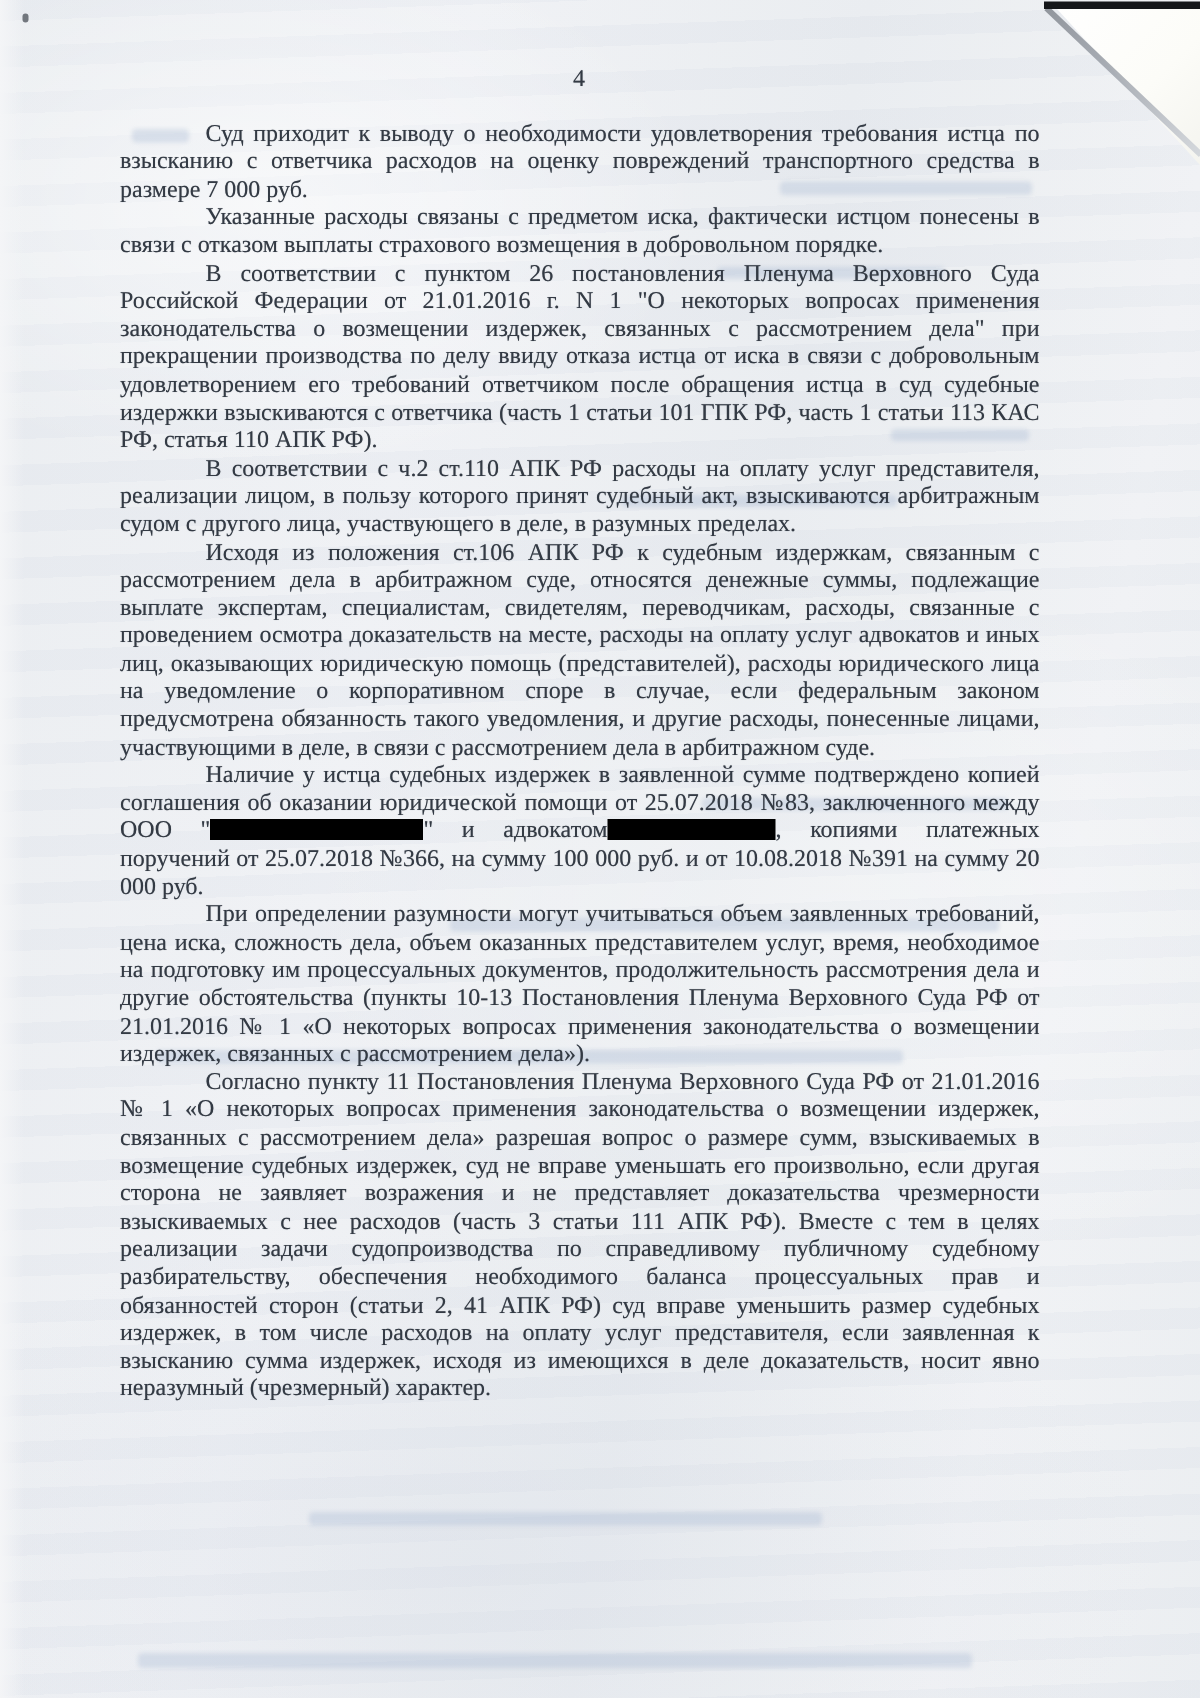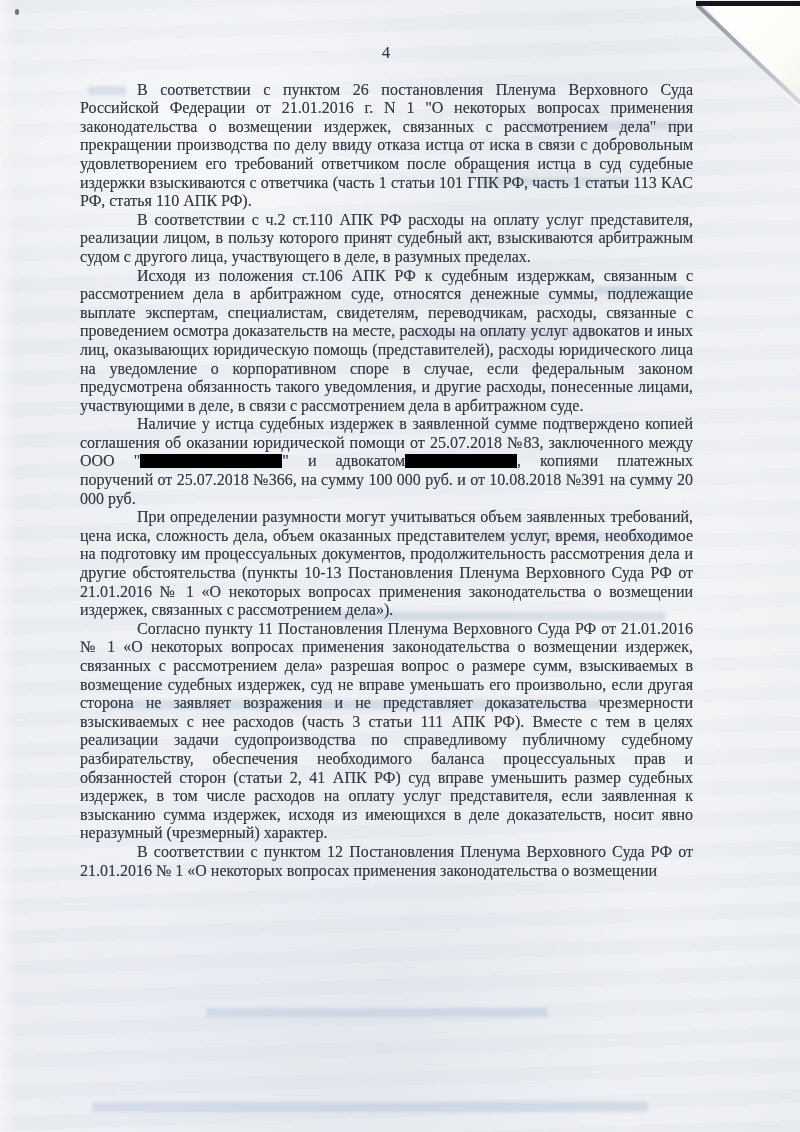--- a/index.html
+++ b/index.html
@@ -65,28 +65,29 @@
   <div class="bleed" style="left:414px;top:330px;width:184px;height:8px;"></div>
   <div class="bleed" style="left:468px;top:532px;width:204px;height:8px;"></div>
   <div class="bleed" style="left:300px;top:612px;width:366px;height:9px;"></div>
   <div class="bleed" style="left:104px;top:700px;width:498px;height:9px;"></div>
   <div class="bleed" style="left:206px;top:1008px;width:342px;height:9px;"></div>
   <div class="bleed" style="left:92px;top:1102px;width:556px;height:10px;"></div>
 
   <div class="content">
     <div class="page-number">4</div>
 
+    <p class="para">Суд приходит к выводу о необходимости удовлетворения требования истца по взысканию с ответчика расходов на оценку повреждений транспортного средства в размере 7 000  руб.</p>
+    <p class="para">Указанные расходы связаны с предметом иска, фактически истцом понесены в связи с отказом выплаты страхового возмещения в добровольном порядке.</p>
     <p class="para">В соответствии с пунктом 26 постановления Пленума Верховного Суда Российской Федерации от 21.01.2016 г. N 1 "О некоторых вопросах применения законодательства о возмещении издержек, связанных с рассмотрением дела" при прекращении производства по делу ввиду отказа истца от иска в связи с добровольным удовлетворением его требований ответчиком после обращения истца в суд судебные издержки взыскиваются с ответчика (часть 1 статьи 101 ГПК РФ, часть 1 статьи 113 КАС РФ, статья 110 АПК РФ).</p>
     <p class="para">В соответствии с ч.2 ст.110 АПК РФ расходы на оплату услуг представителя, реализации лицом, в пользу которого принят судебный акт, взыскиваются арбитражным судом с другого лица, участвующего в деле, в разумных пределах.</p>
     <p class="para">Исходя из положения ст.106 АПК РФ к судебным издержкам, связанным с рассмотрением дела в арбитражном суде, относятся денежные суммы, подлежащие выплате экспертам, специалистам, свидетелям, переводчикам, расходы, связанные с проведением осмотра доказательств на месте, расходы на оплату услуг адвокатов и иных лиц, оказывающих юридическую помощь (представителей), расходы юридического лица на уведомление о корпоративном споре в случае, если федеральным законом предусмотрена обязанность такого уведомления, и другие расходы, понесенные лицами, участвующими в деле, в связи с рассмотрением дела в арбитражном суде.</p>
 
     <p class="para"><span>Наличие у истца судебных издержек в заявленной сумме подтверждено копией соглашения об оказании юридической помощи от 25.07.2018 №83, заключенного между ООО "</span><span class="redact r1"></span><span>" и адвокатом</span><span class="redact r2"></span><span>, копиями платежных поручений от 25.07.2018 №366, на сумму 100 000 руб. и от 10.08.2018 №391 на сумму 20 000 руб.</span></p>
 
     <p class="para">При определении разумности могут учитываться объем заявленных требований, цена иска, сложность дела, объем оказанных представителем услуг, время, необходимое на подготовку им процессуальных документов, продолжительность рассмотрения дела и другие обстоятельства (пункты 10-13 Постановления Пленума Верховного Суда РФ от 21.01.2016 № 1 «О некоторых вопросах применения законодательства о возмещении издержек, связанных с рассмотрением дела»).</p>
     <p class="para">Согласно пункту 11 Постановления Пленума Верховного Суда РФ от 21.01.2016 № 1 «О некоторых вопросах применения законодательства о возмещении издержек, связанных с рассмотрением дела» разрешая вопрос о размере сумм, взыскиваемых в возмещение судебных издержек, суд не вправе уменьшать его произвольно, если другая сторона не заявляет возражения и не представляет доказательства чрезмерности взыскиваемых с нее расходов (часть 3 статьи 111 АПК РФ). Вместе с тем в целях реализации задачи судопроизводства по справедливому публичному судебному разбирательству, обеспечения необходимого баланса процессуальных прав и обязанностей сторон (статьи 2, 41 АПК РФ) суд вправе уменьшить размер судебных издержек, в том числе расходов на оплату услуг представителя, если заявленная к взысканию сумма издержек, исходя из имеющихся в деле доказательств, носит явно неразумный (чрезмерный) характер.</p>
-    <p class="para">В соответствии с пунктом 12 Постановления Пленума Верховного Суда РФ от 21.01.2016 № 1 «О некоторых вопросах применения законодательства о возмещении</p>
   </div>
 
   <div class="corner-fold"></div>
   <div class="corner-edge"></div>
   <div class="scanner-edge-bar"></div>
 
 </div>
 
 </body></html>

